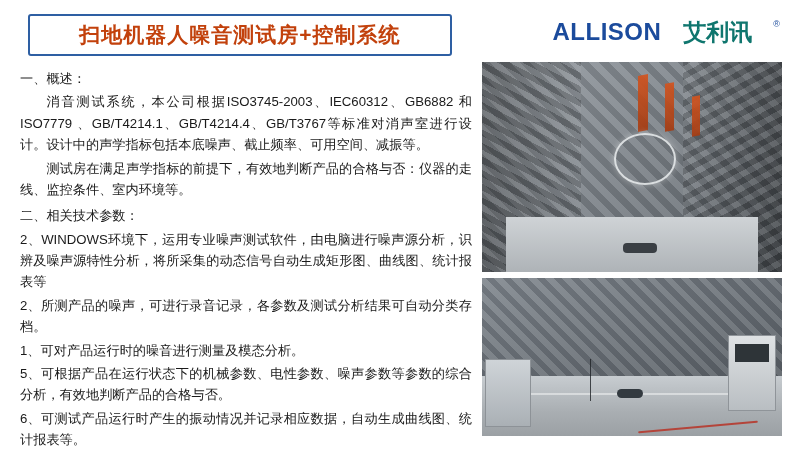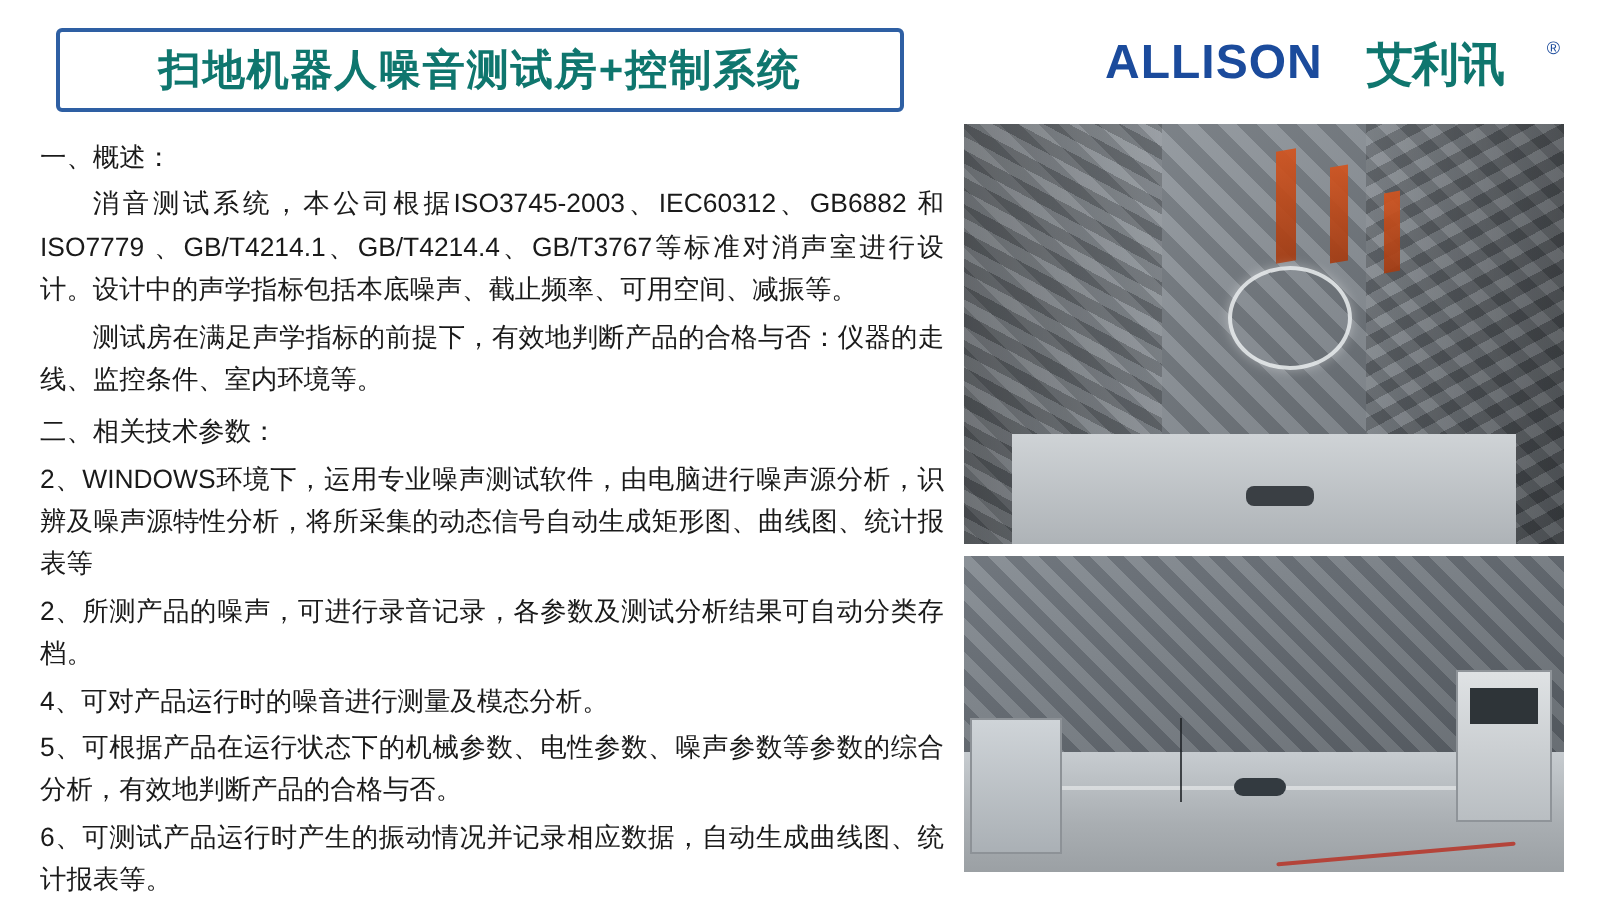--- a/index.html
+++ b/index.html
@@ -37,21 +37,21 @@
     position: absolute;
     left: 0;
     top: 0;
     width: 100%;
     height: 100%;
     display: flex;
     align-items: center;
     justify-content: center;
     font-size: 21px;
     font-weight: bold;
-    color: #0f766e;
+    color: #c2410c;
     letter-spacing: 1px;
     white-space: nowrap;
     border-radius: 16px;
   }
 
   
   .logo {
     position: absolute;
     right: 20px;
     top: 18px;
@@ -259,21 +259,21 @@
 
     <p class="section-head">一、概述：</p>
     <p class="para indent">消音测试系统，本公司根据ISO3745-2003、IEC60312、GB6882 和ISO7779 、GB/T4214.1、GB/T4214.4、GB/T3767等标准对消声室进行设计。设计中的声学指标包括本底噪声、截止频率、可用空间、减振等。</p>
     <p class="para indent">测试房在满足声学指标的前提下，有效地判断产品的合格与否：仪器的走线、监控条件、室内环境等。</p>
 
     <div class="gap-small"></div>
 
     <p class="section-head">二、相关技术参数：</p>
     <p class="para">2、WINDOWS环境下，运用专业噪声测试软件，由电脑进行噪声源分析，识辨及噪声源特性分析，将所采集的动态信号自动生成矩形图、曲线图、统计报表等</p>
     <p class="para">2、所测产品的噪声，可进行录音记录，各参数及测试分析结果可自动分类存档。</p>
-    <p class="para">4、可对产品运行时的噪音进行测量及模态分析。</p>
+    <p class="para">1、可对产品运行时的噪音进行测量及模态分析。</p>
     <p class="para">5、可根据产品在运行状态下的机械参数、电性参数、噪声参数等参数的综合分析，有效地判断产品的合格与否。</p>
     <p class="para">6、可测试产品运行时产生的振动情况并记录相应数据，自动生成曲线图、统计报表等。</p>
   </div>
 
   <div class="photo photo-top">
     <div class="chamber-top">
       <div class="wall-left"></div>
       <div class="wall-right"></div>
       <div class="accent-a"></div>
       <div class="accent-b"></div>

